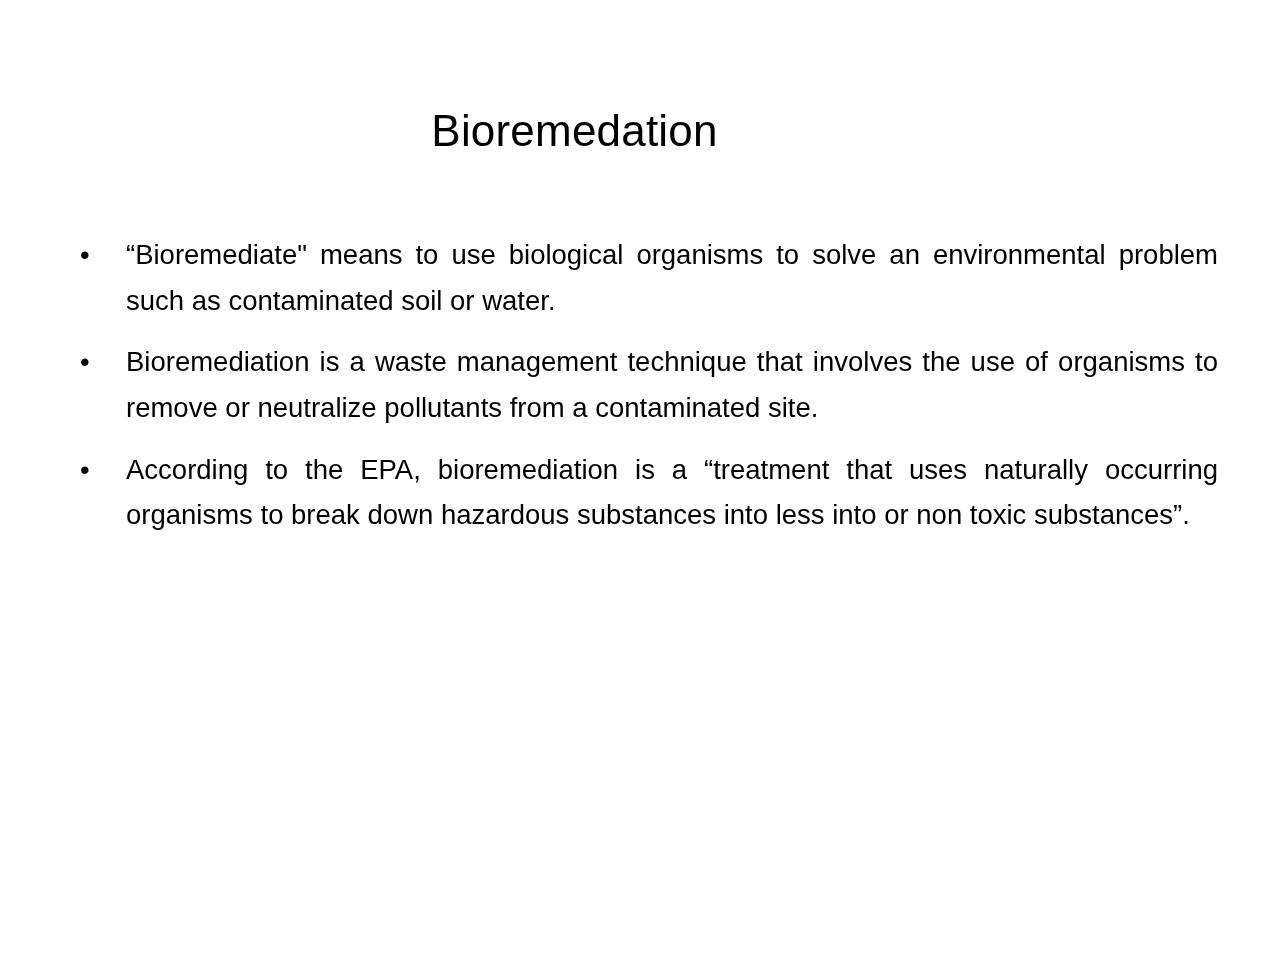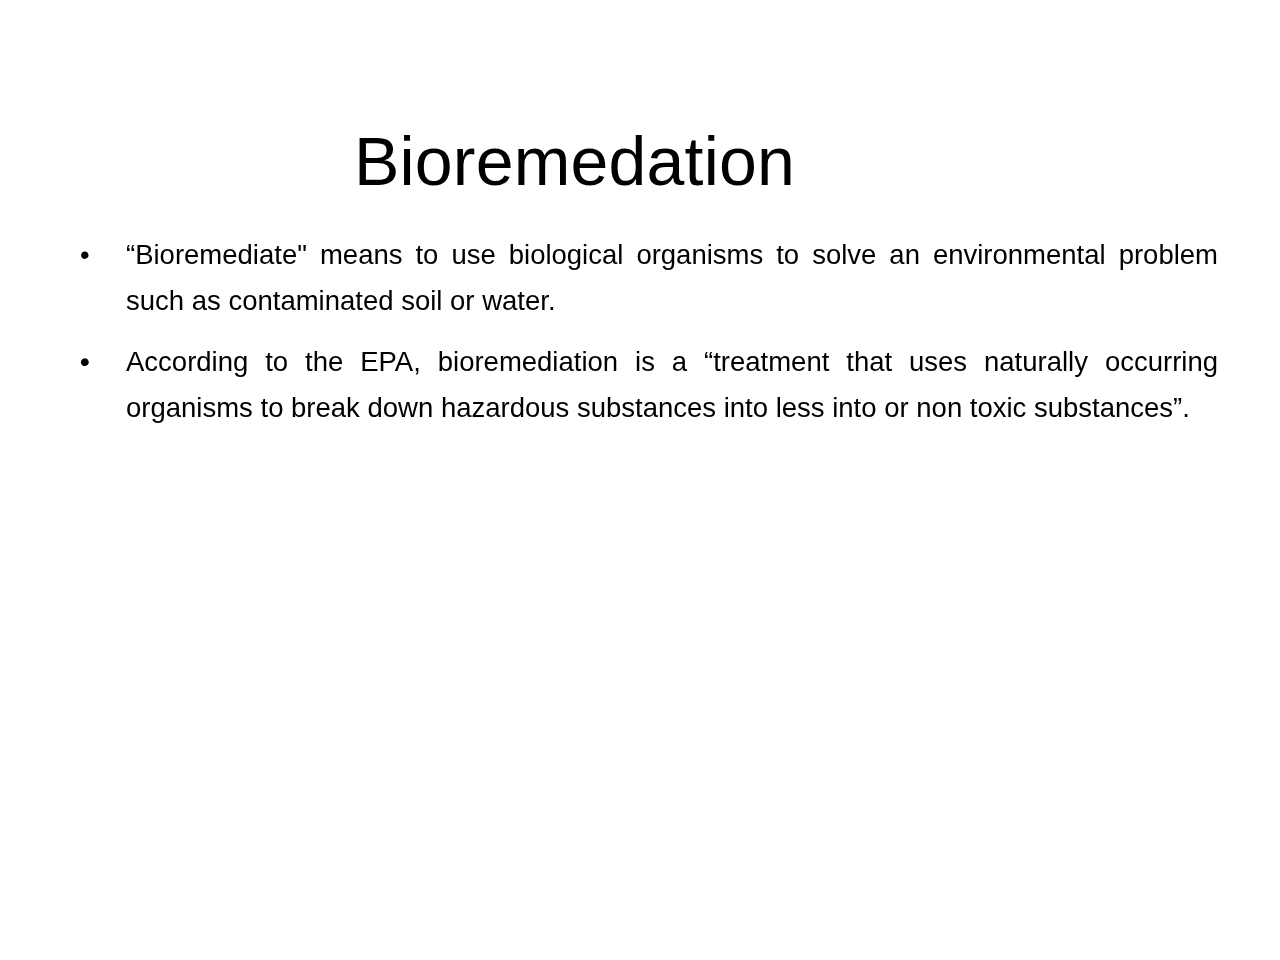--- a/index.html
+++ b/index.html
@@ -19,21 +19,21 @@
     width: 1280px;
     height: 960px;
     box-sizing: border-box;
   }
   .slide-title {
     position: absolute;
     top: 78px;
     left: 0;
     width: 1149px;
     text-align: center;
-    font-size: 68px;
+    font-size: 44px;
     font-weight: normal;
     line-height: 1.1;
     letter-spacing: 0.2px;
   }
   .body-block {
     position: absolute;
     top: 232px;
     left: 68px;
     width: 1150px;
   }
@@ -71,20 +71,21 @@
   <h1 class="slide-title">Bioremedation</h1>
 
   <div class="body-block">
     <ul class="bullets">
       <li>
         <span class="bullet-dot">•</span>
         <span>“Bioremediate" means to use biological organisms to solve an environmental problem such as contaminated soil or water.</span>
       </li>
       <li>
         <span class="bullet-dot">•</span>
+        <span>Bioremediation is a waste management technique that involves the use of organisms to remove or neutralize pollutants from a contaminated site.</span>
       </li>
       <li>
         <span class="bullet-dot">•</span>
         <span>According to the EPA, bioremediation is a “treatment that uses naturally occurring organisms to break down hazardous substances into less into or non toxic substances”.</span>
       </li>
     </ul>
   </div>
 
 </div>
 

